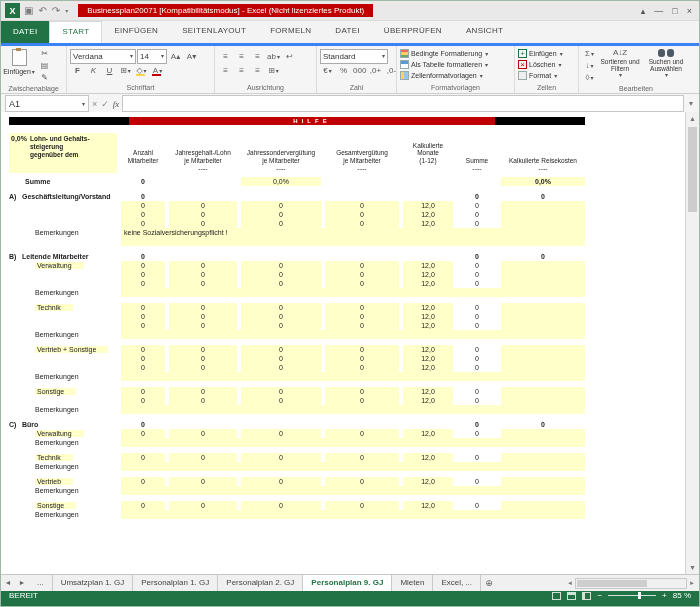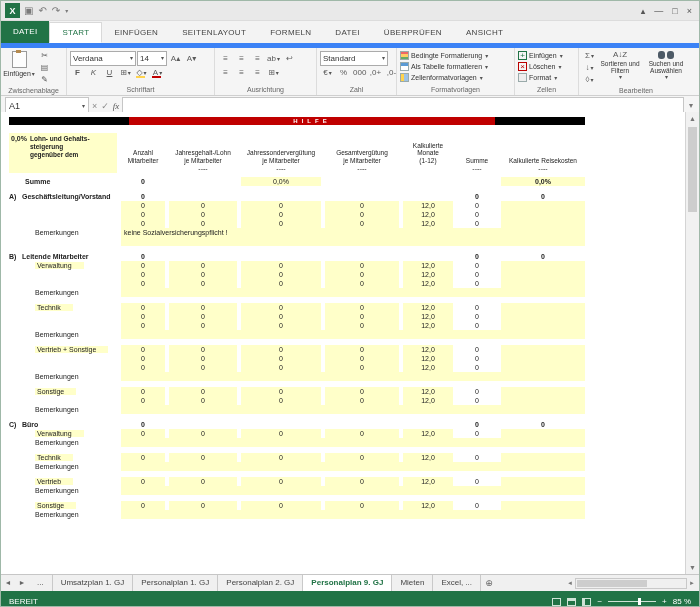--- a/index.html
+++ b/index.html
@@ -15,21 +15,21 @@
   .titlebar{height:20px;background:#e9e9e9;display:flex;align-items:center;padding:0 4px;box-sizing:border-box;border-bottom:1px solid #dcdcdc;}
   .appicon{width:15px;height:15px;background:#217346;color:#fff;font-size:9px;font-weight:bold;
            display:flex;align-items:center;justify-content:center;margin-right:4px;}
   .qat{display:flex;align-items:center;gap:5px;color:#7a7a7a;font-size:10px;}
   .qat span{cursor:default;}
   .title-banner{margin-left:10px;background:#c00000;color:#fff;font-size:8px;line-height:13px;
                 padding:0 9px;white-space:nowrap;overflow:hidden;max-width:430px;}
   .winctl{margin-left:auto;display:flex;align-items:center;gap:9px;color:#555;font-size:9px;padding-right:3px;}
 
   
-  .rtabs{height:22px;background:#f3f3f3;display:flex;align-items:flex-end;border-bottom:5px solid #3b82f6;}
+  .rtabs{height:22px;background:#f3f3f3;display:flex;border-bottom:3px solid #3b82f6;}
   .rtab{font-size:8px;letter-spacing:.3px;color:#444;padding:0 12px;line-height:20px;cursor:default;}
   .rtab.file{background:#217346;color:#fff;line-height:22px;padding:0 12px;}
   .rtab.active{background:#fff;color:#217346;border:1px solid #d9d9d9;border-bottom:1px solid #fff;line-height:19px;}
 
   
   .ribbon{height:48px;background:#f5f5f5;display:flex;border-bottom:1px solid #cfcfcf;box-sizing:border-box;}
   .rgroup{border-right:1px solid #dcdcdc;display:flex;flex-direction:column;padding:2px 3px 0;box-sizing:border-box;flex:none;}
   .rbody{flex:1;display:flex;align-items:flex-start;}
   .glabel{height:11px;font-size:7px;color:#666;text-align:center;position:relative;line-height:11px;}
   .dl{position:absolute;right:0;bottom:2px;width:5px;height:5px;border-right:1px solid #888;border-bottom:1px solid #888;}
@@ -116,41 +116,42 @@
   .stab{padding:0 8px;line-height:16px;color:#444;border-right:1px solid #c9c9c9;white-space:nowrap;cursor:default;background:#f0f0f0;}
   .stab.active{background:#fff;color:#217346;font-weight:bold;}
   .addtab{width:16px;text-align:center;color:#666;line-height:16px;font-size:9px;}
   .hscroll{margin-left:auto;width:132px;display:flex;align-items:center;padding-right:2px;}
   .sarr{font-size:6px;color:#777;padding:0 2px;}
   .strack{flex:1;height:9px;background:#f0f0f0;border:1px solid #c9c9c9;position:relative;}
   .sthumb{position:absolute;left:1px;top:1px;bottom:1px;width:70px;background:#cdcdcd;}
 
   
   .statusbar{position:absolute;left:0;right:0;bottom:0;height:15px;background:#217346;color:#fff;
-             display:flex;align-items:flex-end;font-size:8px;box-sizing:border-box;padding:0 8px;}
+             display:flex;align-items:flex-start;font-size:8px;box-sizing:border-box;padding:0 8px;}
   .statusbar .right{margin-left:auto;display:flex;align-items:center;gap:6px;}
   .vicon{width:9px;height:8px;border:1px solid #cfe3d6;box-sizing:border-box;display:inline-block;}
   .vicon.v2{background:linear-gradient(180deg,#cfe3d6 30%,transparent 30%);}
   .vicon.v3{background:linear-gradient(90deg,#cfe3d6 30%,transparent 30%);}
   .zslider{width:48px;height:1px;background:#cfe3d6;position:relative;}
   .zthumb{position:absolute;left:30px;top:-3px;width:3px;height:7px;background:#fff;}
 </style>
 </head>
 <body>
 
 <div class="app">
 
   <div class="titlebar">
     <div class="appicon">X</div>
     <div class="qat">
       <span>▣</span>
       <span>↶</span>
       <span>↷</span>
       <span style="font-size:6px;">▾</span>
     </div>
+    <div class="title-banner">Businessplan20071  [Kompatibilitätsmodus] -  Excel (Nicht lizenziertes Produkt)</div>
     <div class="winctl">
       <span>▴</span>
       <span>—</span>
       <span>□</span>
       <span>×</span>
     </div>
   </div>
 
   <div class="rtabs" id="ribbon-tabs-list">
       <div class="rtab file">DATEI</div>

